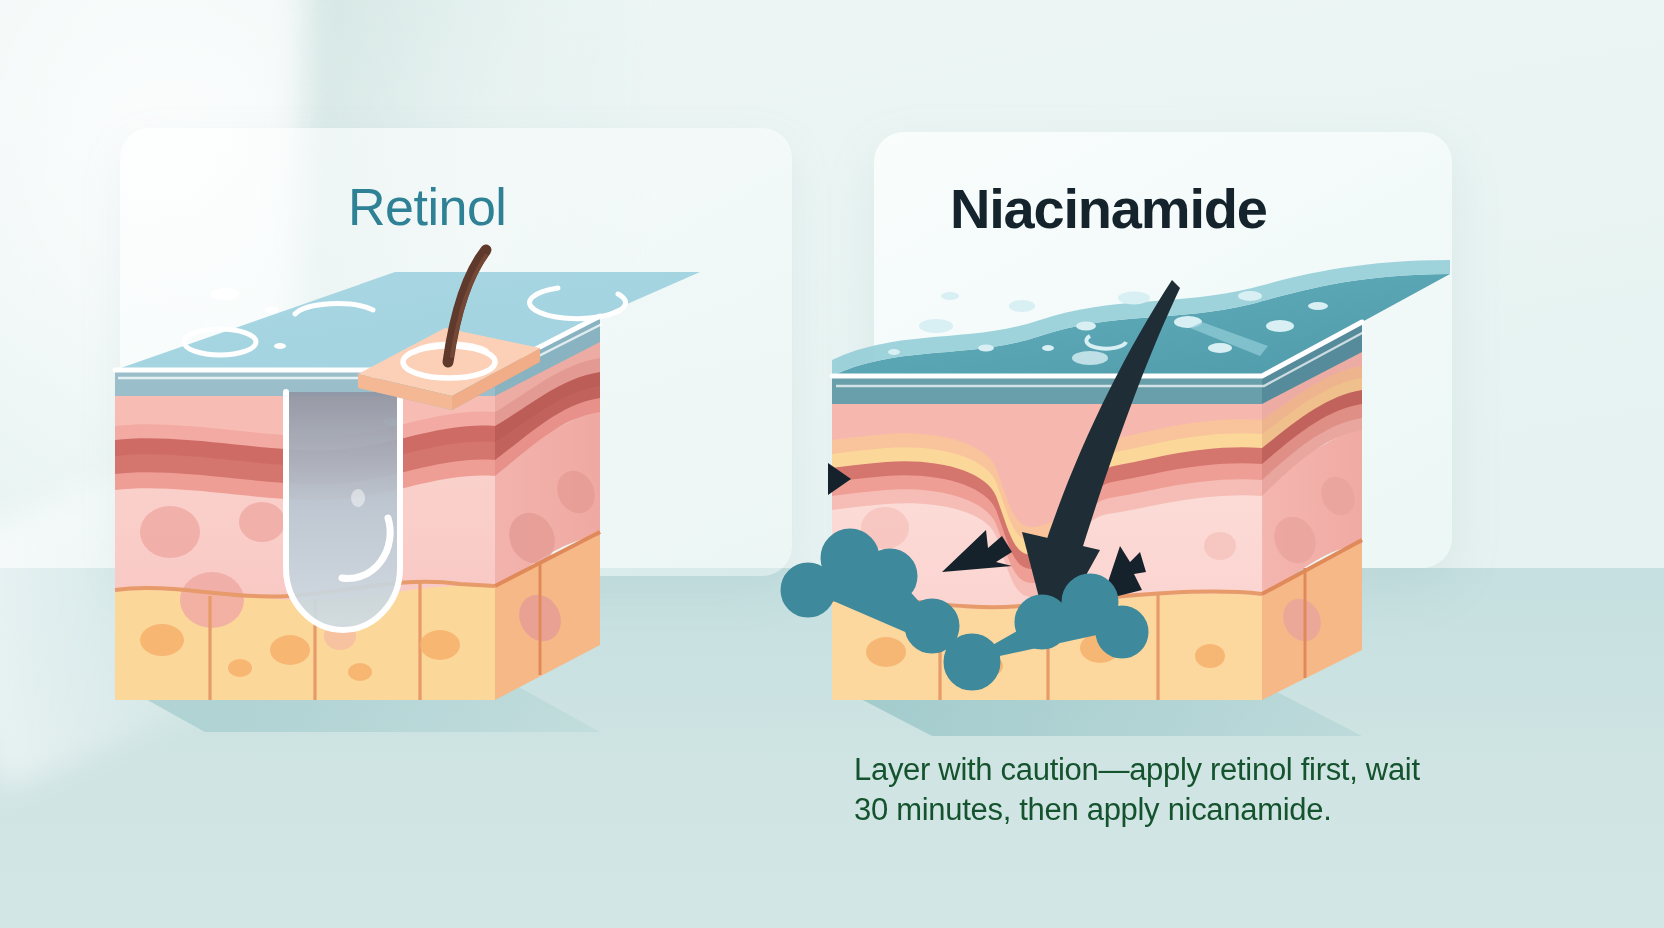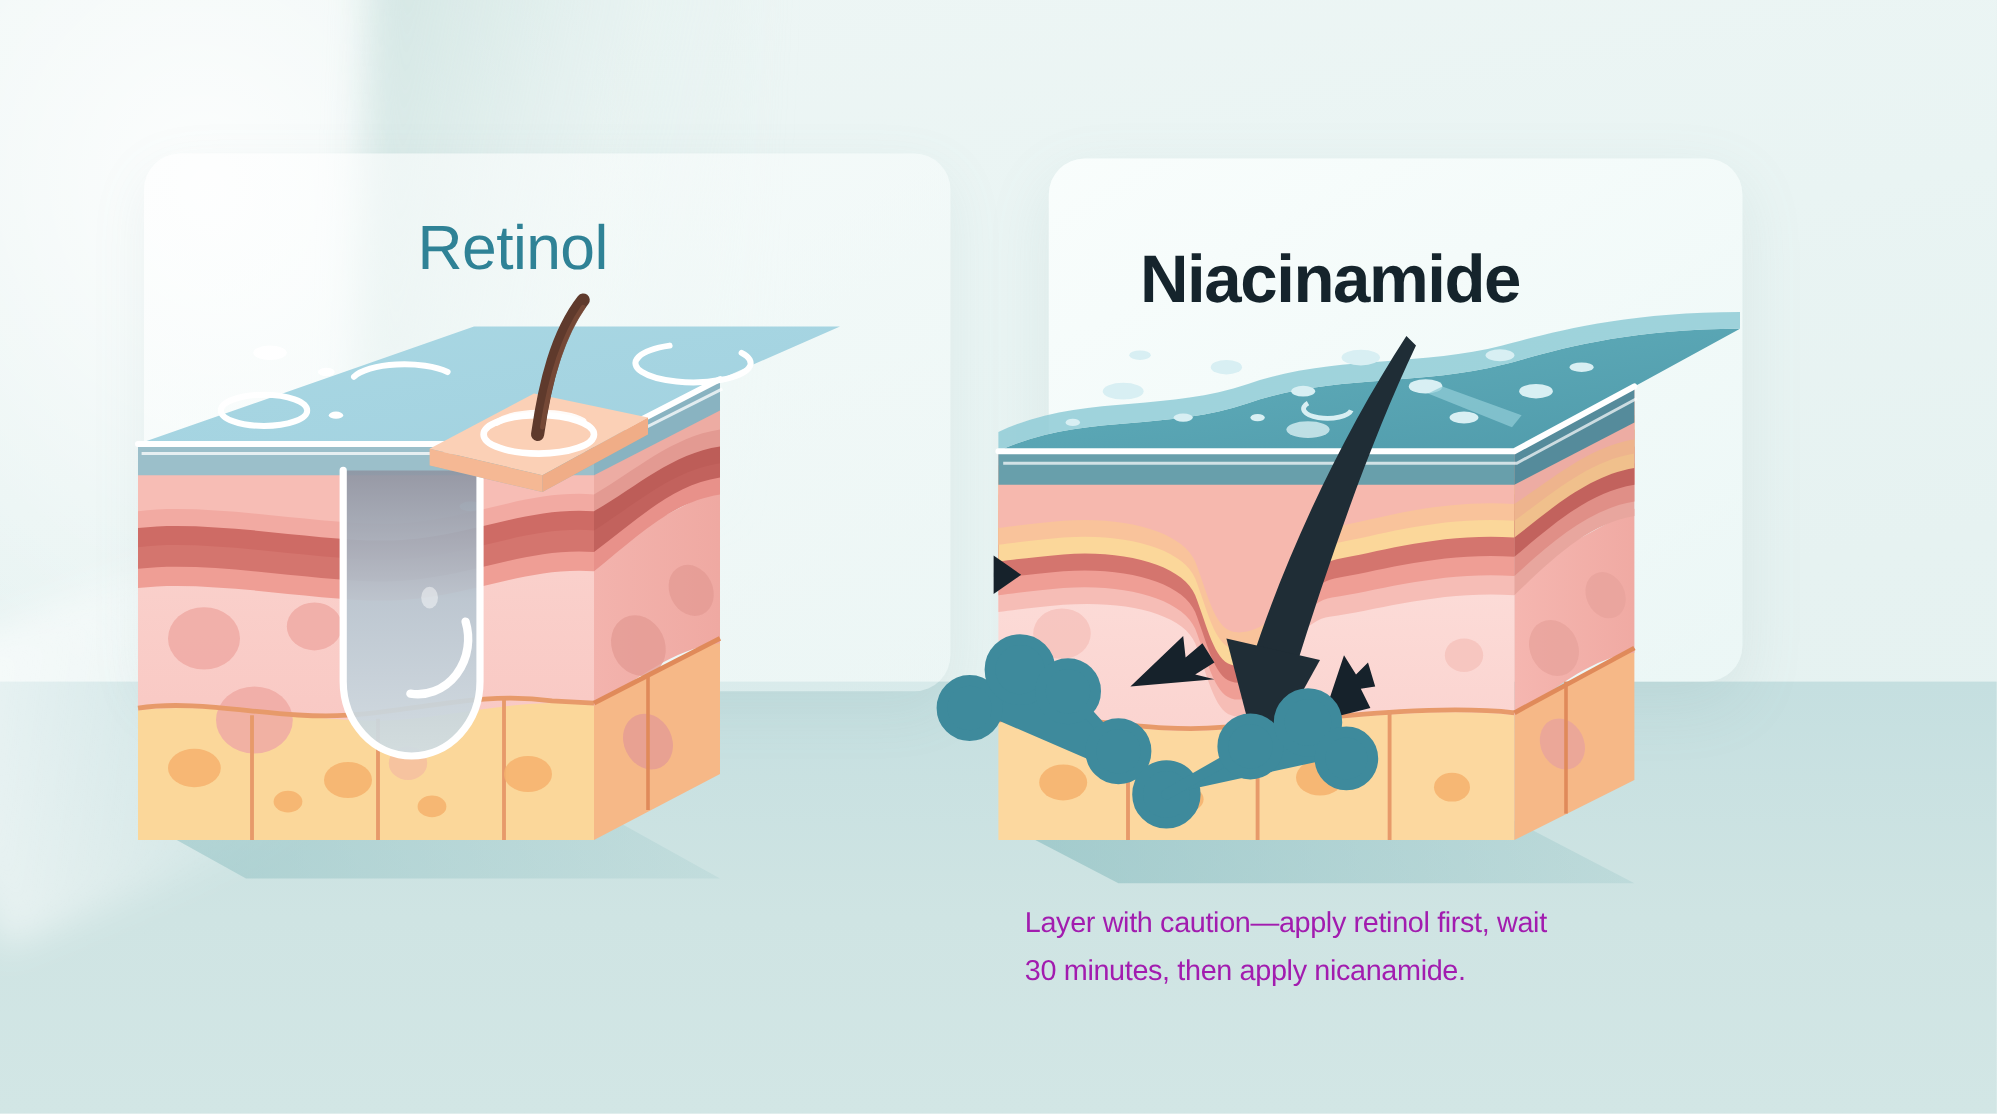--- a/index.html
+++ b/index.html
@@ -29,25 +29,25 @@
   .card{position:absolute;border-radius:30px;}
   .card-left{left:120px;top:128px;width:672px;height:448px;
     background:linear-gradient(150deg,rgba(255,255,255,.62) 0%,rgba(248,253,252,.50) 55%,rgba(244,251,250,.40) 100%);
     box-shadow:0 16px 46px rgba(120,160,160,.10);}
   .card-right{left:874px;top:132px;width:578px;height:436px;
     background:linear-gradient(150deg,rgba(250,254,253,.92) 0%,rgba(243,251,250,.80) 60%,rgba(238,249,248,.66) 100%);
     box-shadow:0 18px 52px rgba(120,160,160,.13);}
 
   .title{position:absolute;white-space:nowrap;}
   .title-left{left:348px;top:177px;font-size:52px;font-weight:400;color:#2f8296;letter-spacing:-.5px;}
-  .title-right{left:950px;top:176px;font-size:56px;font-weight:700;color:#15242c;letter-spacing:-1.2px;margin-top:24px;}
+  .title-right{left:950px;top:176px;font-size:56px;font-weight:700;color:#15242c;letter-spacing:-1.2px;}
 
   
   .caption{position:absolute;left:854px;top:750px;width:640px;
-    font-size:24px;line-height:40px;color:#a21caf;letter-spacing:-.3px;}
+    font-size:31px;line-height:40px;color:#14532d;letter-spacing:-.3px;}
   .caption div{white-space:nowrap;}
 
   
   .sep-arrow{position:absolute;left:828px;top:463px;width:0;height:0;
     border-left:23px solid #16222b;border-top:16px solid transparent;border-bottom:16px solid transparent;}
 
   
   .block{position:absolute;}
   svg{display:block;overflow:visible;}
 </style>

